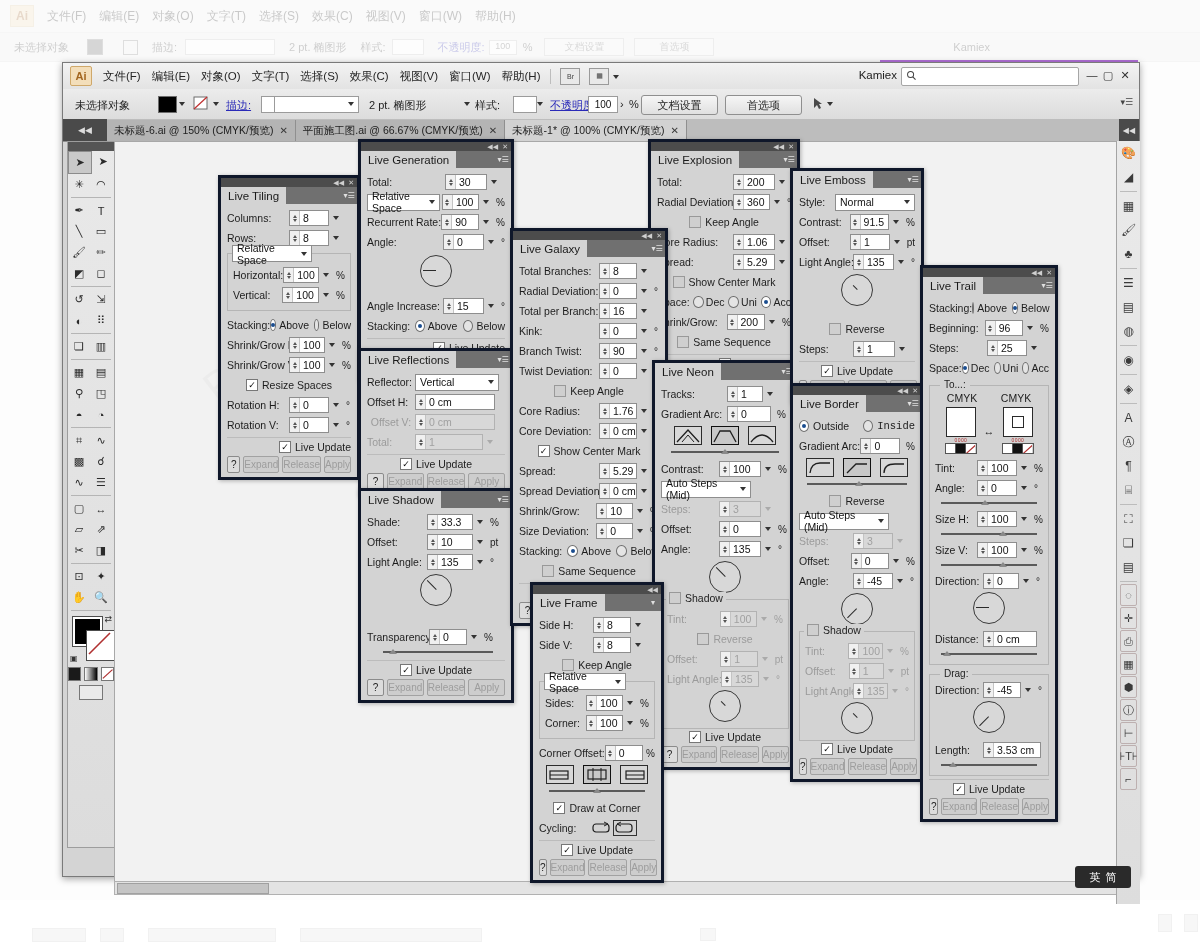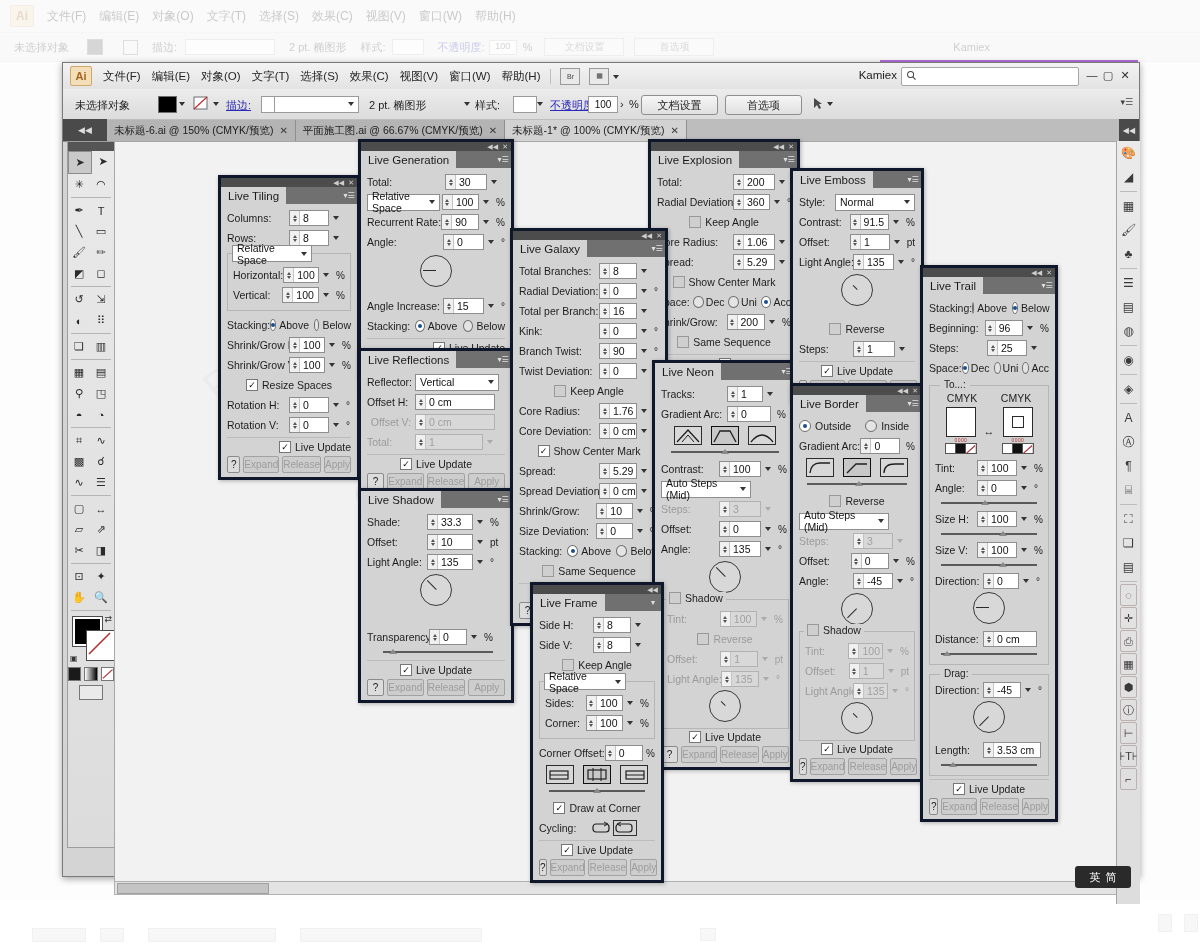--- a/index.html
+++ b/index.html
@@ -1504,21 +1504,21 @@
     <div class="p-tab">Live Border</div>
     <div class="p-menu">▾☰</div>
   </div>
   <div class="p-body">
     <div class="row">
       <div class="radio">
           <i class="dot"></i>
         </div>
       <span class="lbl" style="margin-left:4px;">Outside</span>
       <div class="radio" style="margin-left:14px;background:#e4e4e4;"></div>
-      <span class="lbl" style="margin-left:4px;">Inside</span>
+      <span class="lbl" style="margin-left:4px;font-family:Liberation Mono, monospace;">Inside</span>
     </div>
     <div class="row">
       <span class="lbl" style="width:62px;">Gradient Arc:</span>
       <div class="spin" style="width:38px;">
         <div class="spin-btns">
             <i class="sb-up"></i>
             <i class="sb-dn"></i>
           </div>
         <div class="spin-val">0</div>
       </div>

